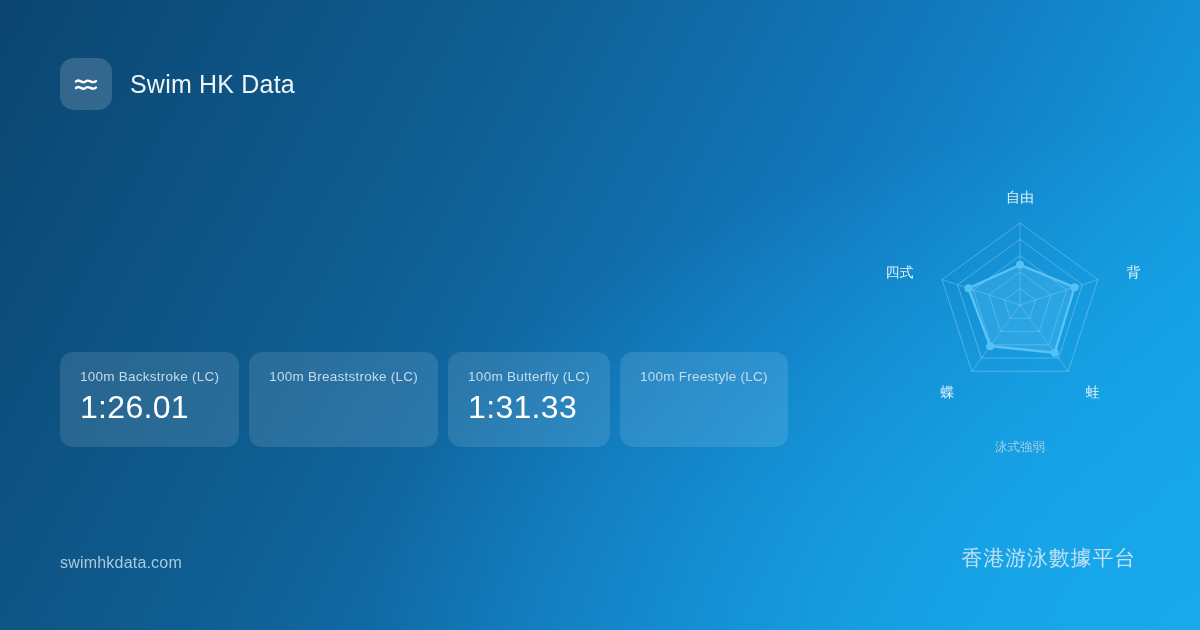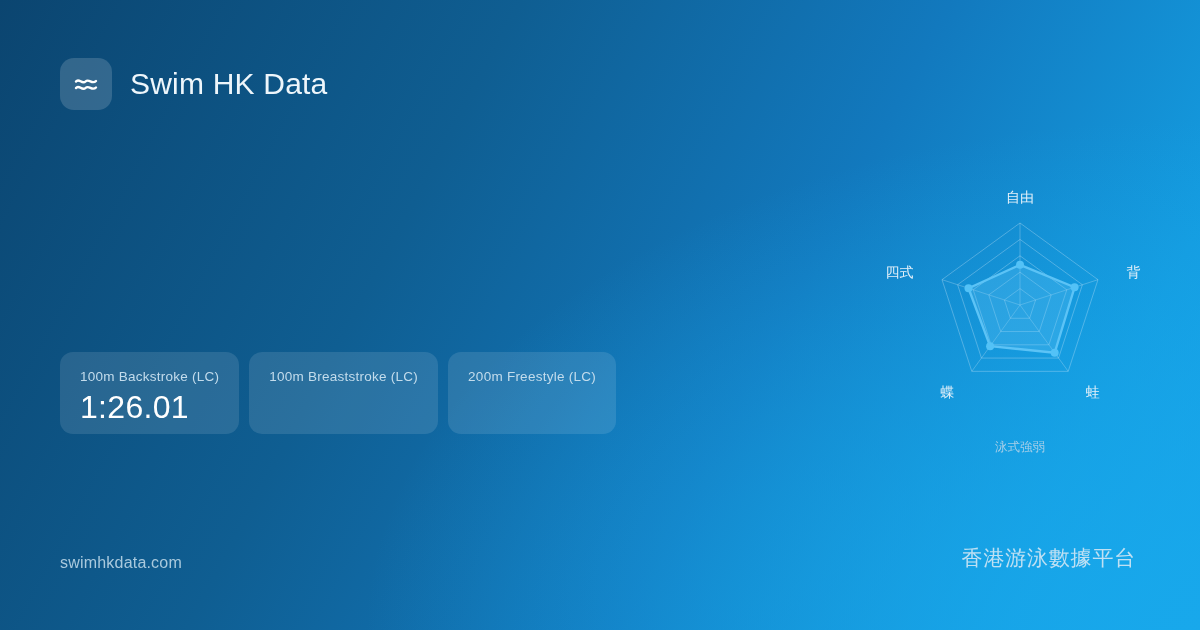--- a/index.html
+++ b/index.html
@@ -38,21 +38,21 @@
     width: 52px;
     height: 52px;
     border-radius: 14px;
     background: rgba(255,255,255,0.16);
     display: flex;
     align-items: center;
     justify-content: center;
   }
   #brand-mark svg { display: block; }
   #brand-name {
-    font-size: 30px;
+    font-size: 25px;
     font-weight: 500;
     color: #eef6fb;
     letter-spacing: 0.2px;
     white-space: nowrap;
   }
 
   
   #athlete {
     position: absolute;
     left: 60px;
@@ -80,21 +80,21 @@
   #stat-cards {
     position: absolute;
     left: 60px;
     top: 352px;
     display: flex;
     gap: 10px;
   }
   .stat-card {
     background: rgba(255,255,255,0.115);
     border-radius: 13px;
-    padding: 17px 20px 11px 20px;
+    padding: 17px 20px 24px 20px;
     min-width: 145px;
     box-sizing: border-box;
   }
   .stat-card-label {
     font-size: 13.5px;
     color: #c3dcec;
     letter-spacing: 0.25px;
     white-space: nowrap;
     margin-bottom: 7px;
   }
@@ -164,21 +164,25 @@
 
   <div id="stat-cards">
     <div class="stat-card">
       <div class="stat-card-label">100m Backstroke  (LC)</div>
       <div class="stat-card-value">1:26.01</div>
     </div>
     <div class="stat-card">
       <div class="stat-card-label">100m Breaststroke  (LC)</div>
     </div>
     <div class="stat-card">
-      <div class="stat-card-label">200m Freestyle (LC)</div>
+      <div class="stat-card-label">100m Butterfly  (LC)</div>
+      <div class="stat-card-value">1:31.33</div>
+    </div>
+    <div class="stat-card">
+      <div class="stat-card-label">100m Freestyle (LC)</div>
     </div>
   </div>
 
   <div id="radar">
     <svg width="320" height="320" viewBox="0 0 320 320">
       <g id="radar-rings">
           <polygon points="160,128.6 175.59732686724053,139.93212129225086 169.63967813759655,158.26787870774913 150.36032186240345,158.26787870774913 144.40267313275947,139.93212129225086" fill="none" stroke="rgba(220,240,252,0.34)" stroke-width="0.9"></polygon>
           <polygon points="160,112.19999999999999 191.19465373448105,134.8642425845017 179.27935627519312,171.53575741549827 140.72064372480688,171.53575741549827 128.80534626551895,134.86424258450174" fill="none" stroke="rgba(220,240,252,0.34)" stroke-width="0.9"></polygon>
           <polygon points="160,95.80000000000001 206.79198060172155,129.7963638767526 188.91903441278967,184.80363612324743 131.08096558721033,184.80363612324743 113.20801939827845,129.7963638767526" fill="none" stroke="rgba(220,240,252,0.34)" stroke-width="0.9"></polygon>
           <polygon points="160,79.39999999999999 222.38930746896207,124.72848516900345 198.55871255038625,198.07151483099656 121.44128744961377,198.07151483099656 97.61069253103793,124.72848516900345" fill="none" stroke="rgba(220,240,252,0.34)" stroke-width="0.9"></polygon>

